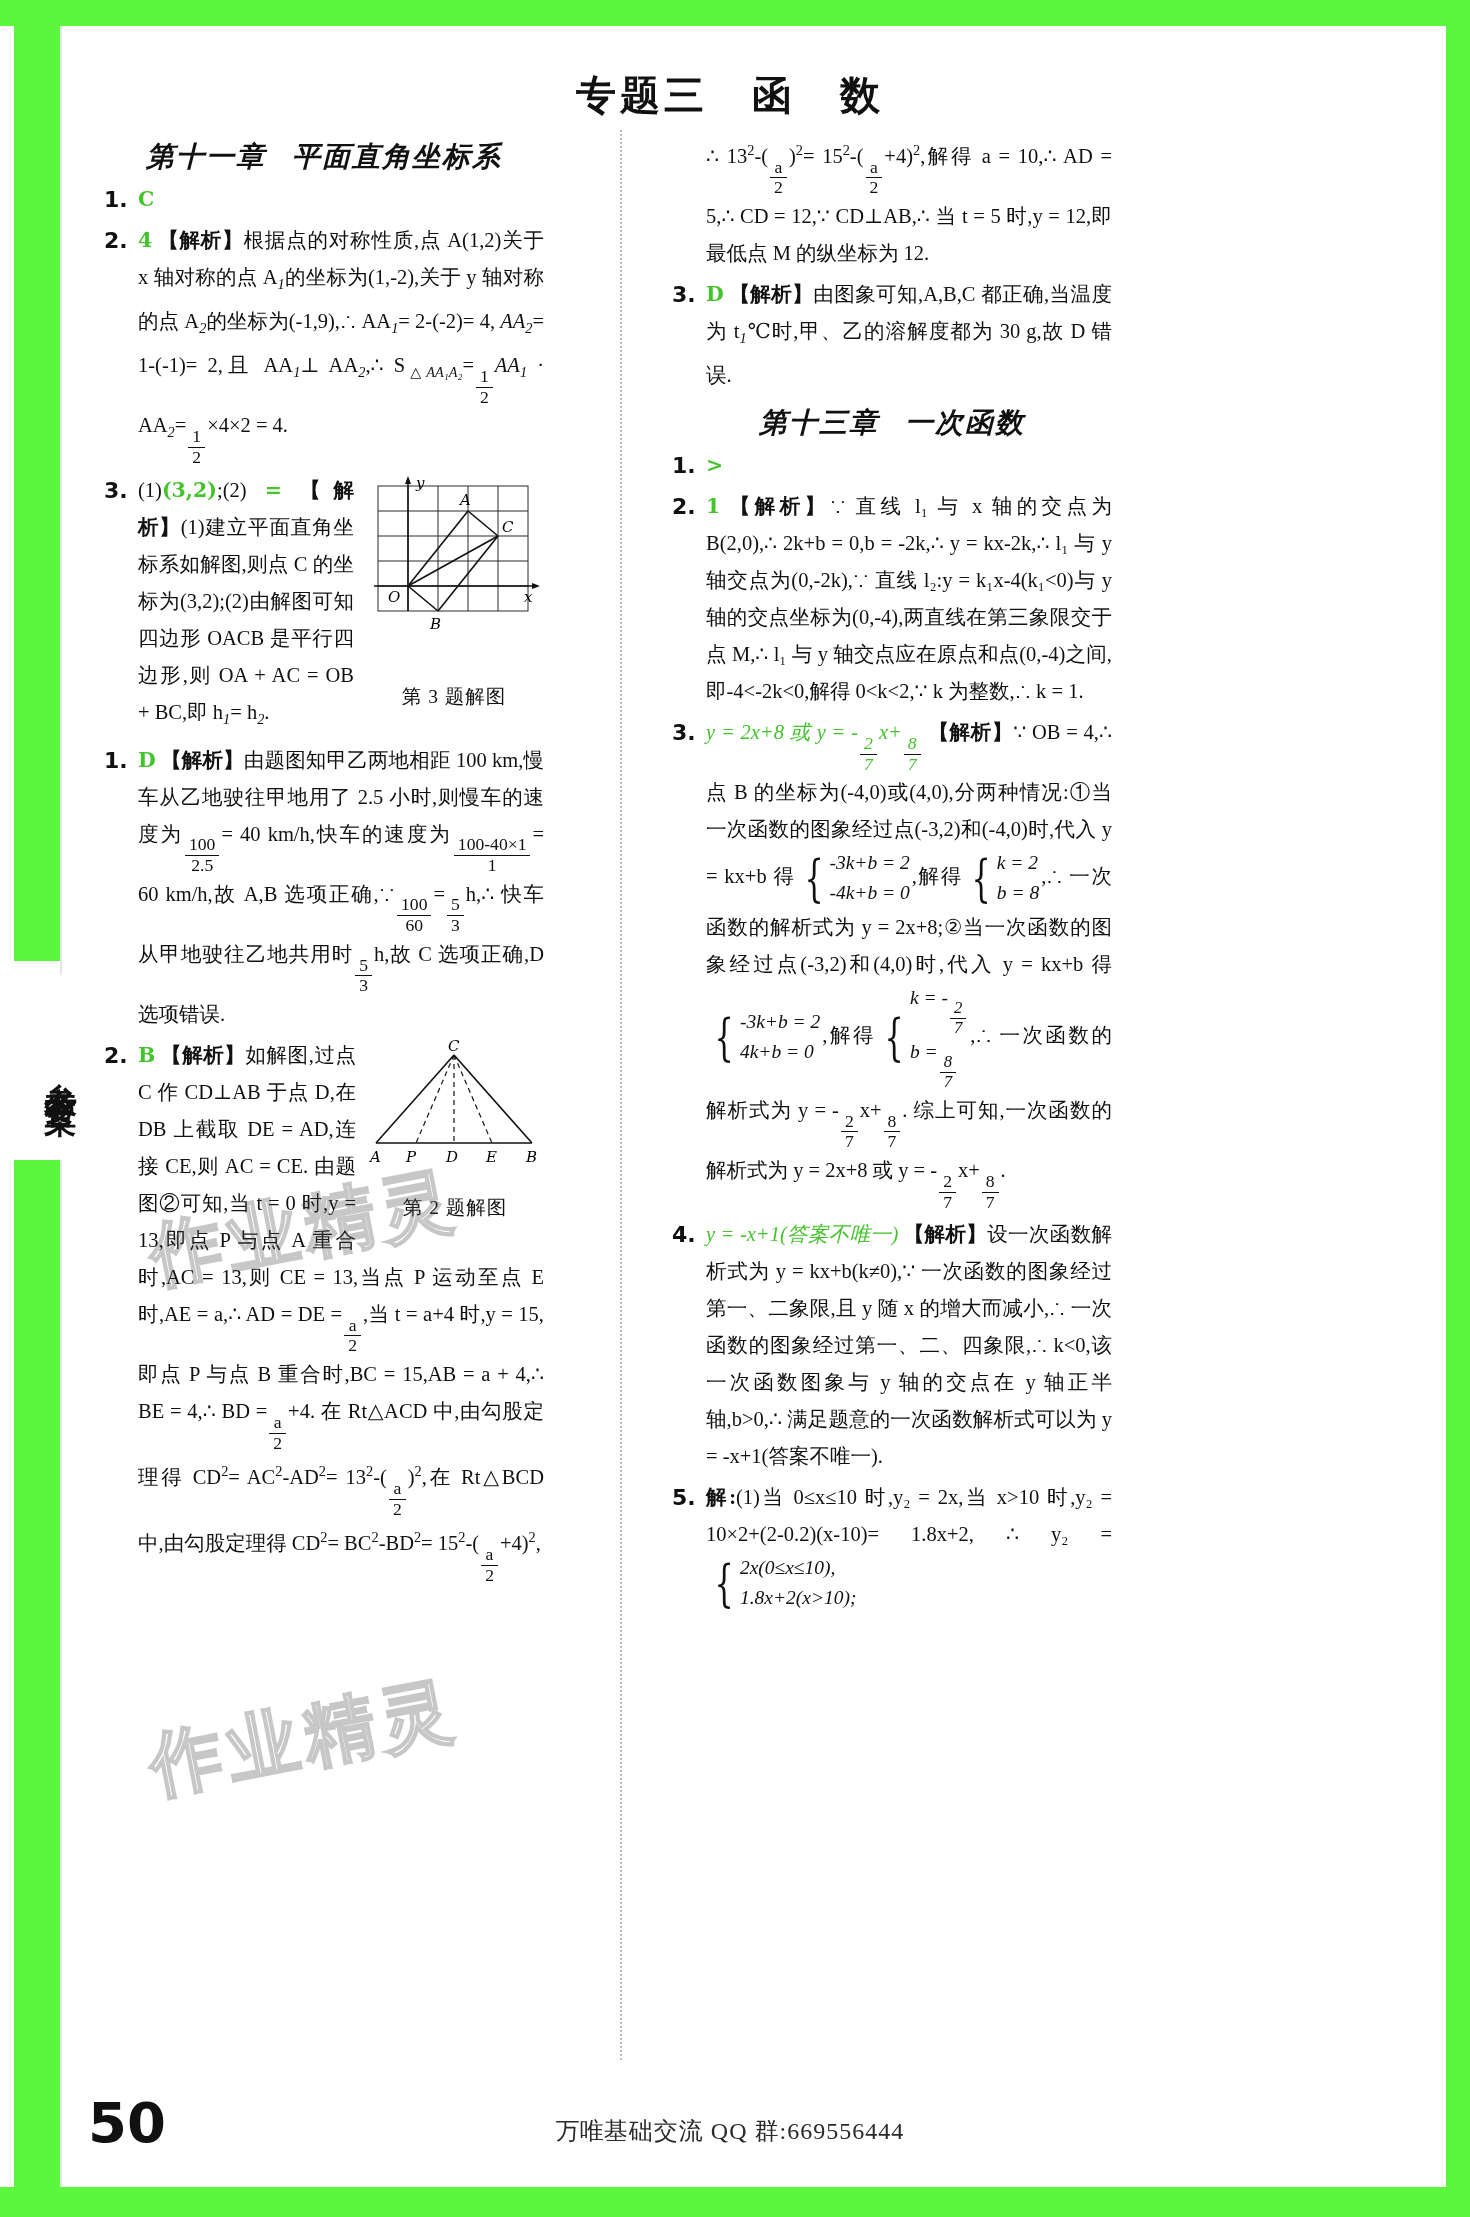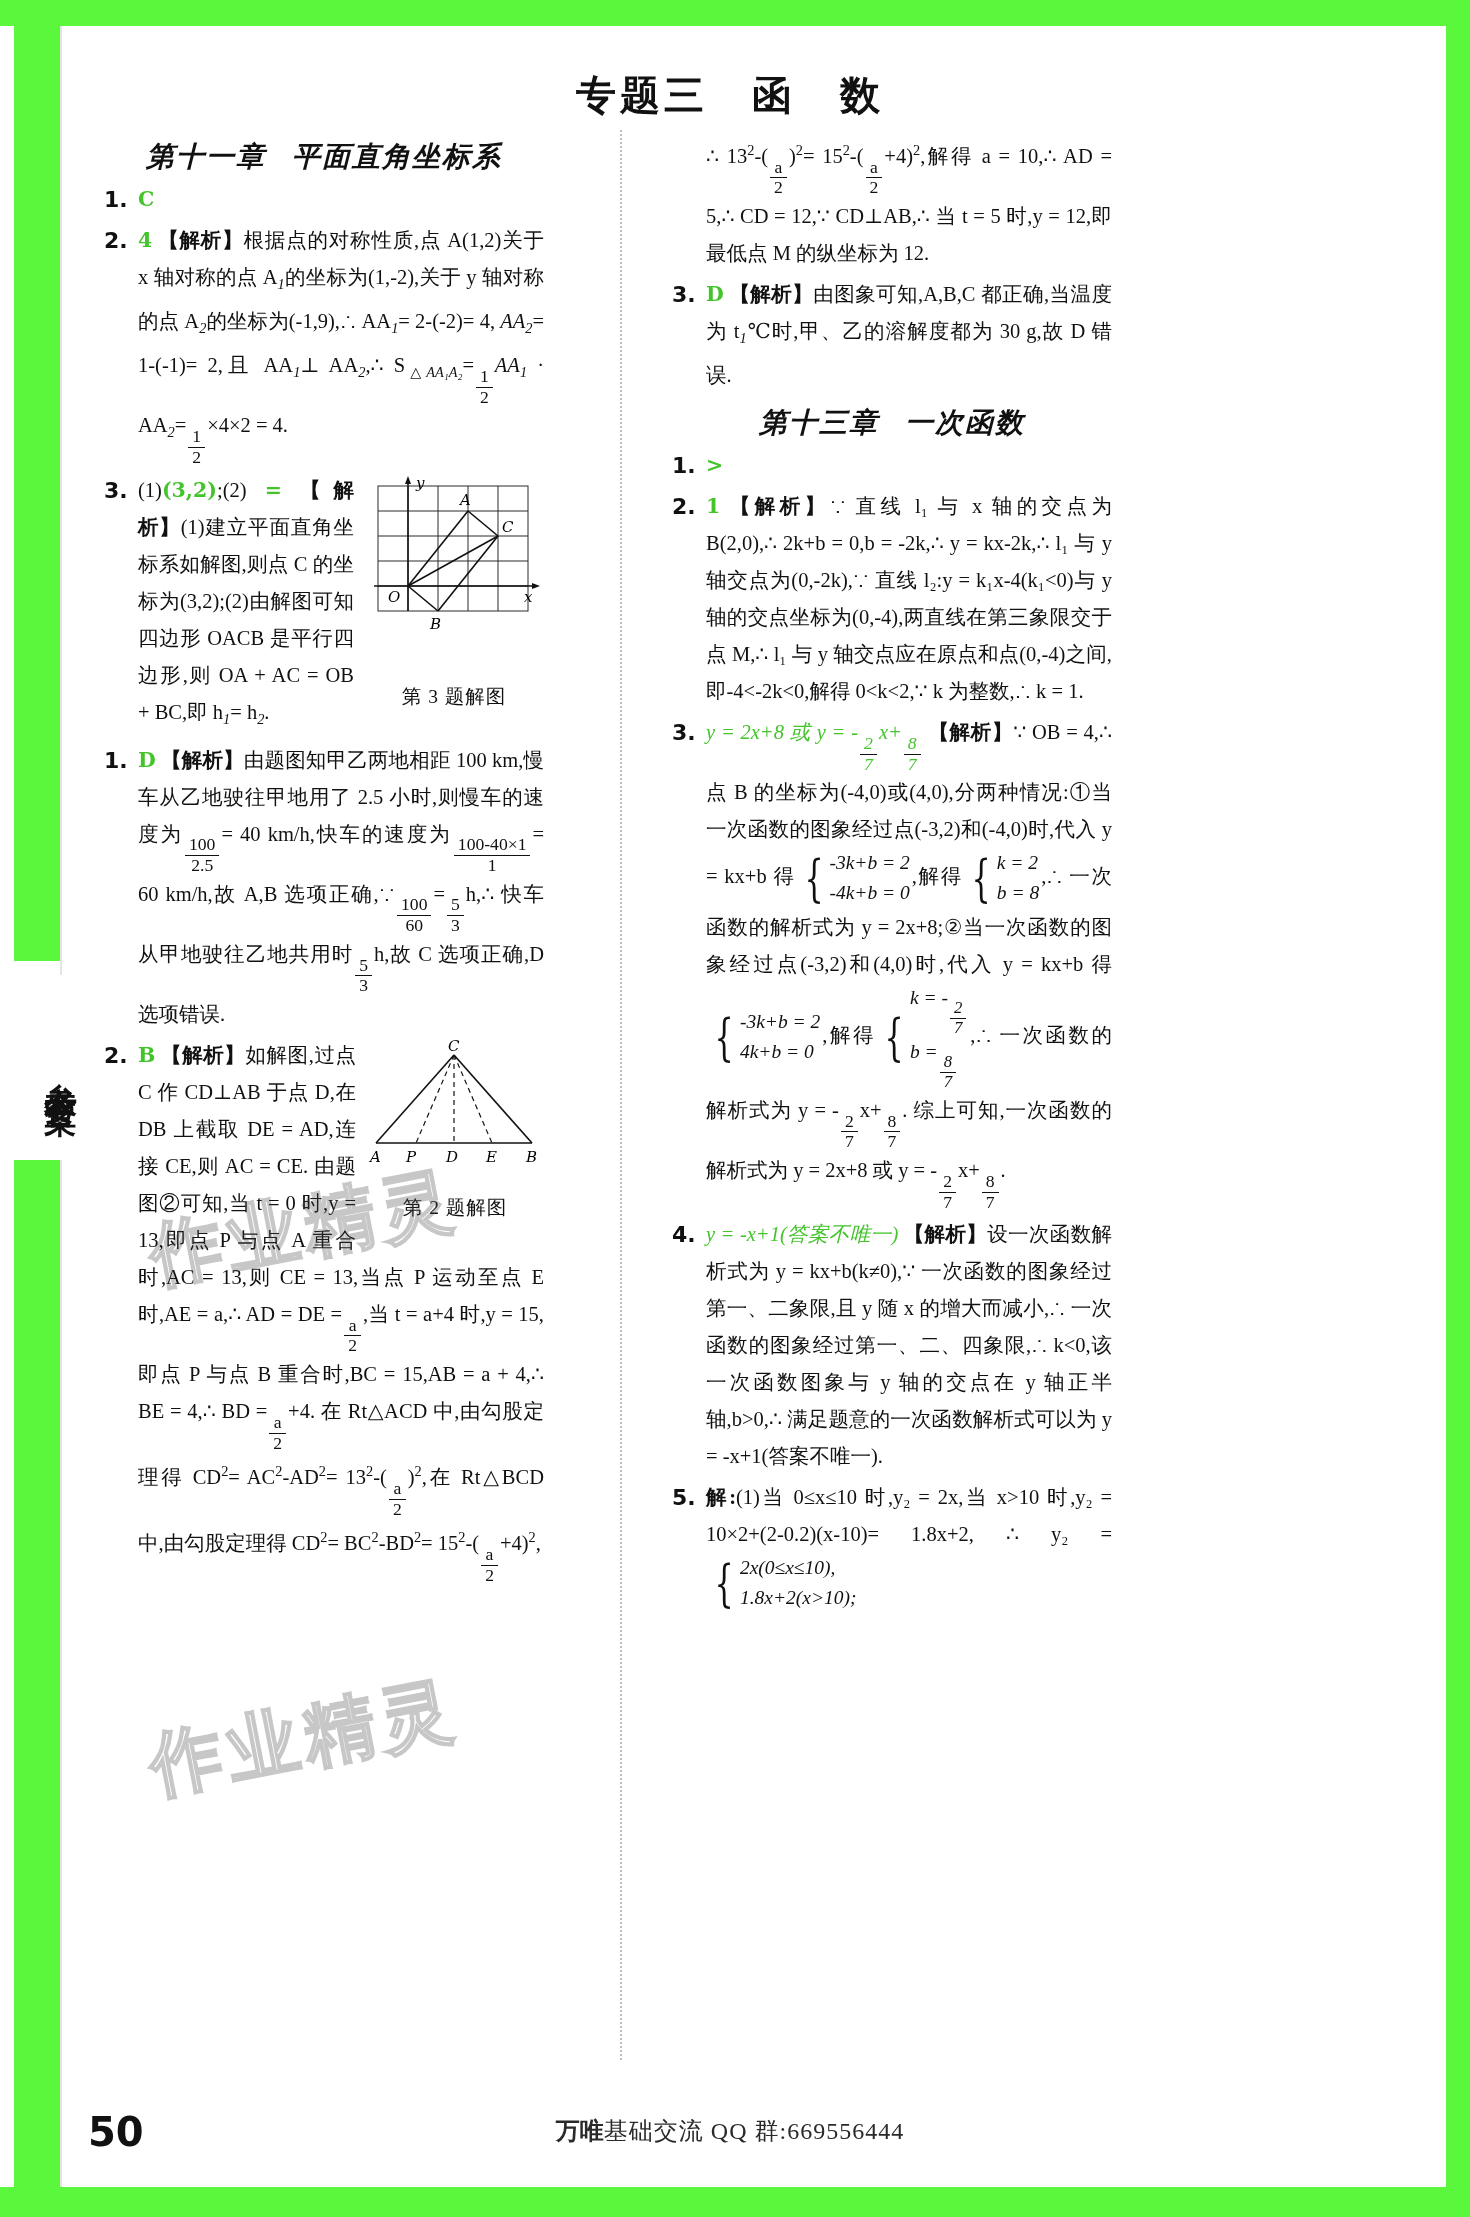--- a/index.html
+++ b/index.html
@@ -75,25 +75,25 @@
   .figcap{font-size:19.5px;margin-top:10px;letter-spacing:1px;}
   
   .wm{position:absolute;color:rgba(60,60,60,0.16);font-weight:700;
       font-size:72px;letter-spacing:6px;white-space:nowrap;
       font-family:"DejaVu Sans","Liberation Sans",sans-serif;
       transform:rotate(-11deg);pointer-events:none;}
   .wm span{-webkit-text-stroke:2px rgba(70,70,70,0.30);color:transparent;}
   #wm1{left:148px;top:1180px;}
   #wm2{left:148px;top:1690px;}
   
-  #page-num{position:absolute;left:88px;bottom:62px;font-size:40px;font-weight:700;
+  #page-num{position:absolute;left:88px;bottom:62px;font-size:56px;font-weight:700;
      font-family:"DejaVu Sans","Liberation Sans",sans-serif;color:#111;}
   #footer-note{position:absolute;left:60px;bottom:70px;width:1340px;text-align:center;
      font-size:24px;color:#2a2a2a;letter-spacing:1px;}
-  #footer-note .brand{font-weight:700;font-family:"DejaVu Sans","Liberation Sans",sans-serif;
+  #footer-note .brand{font-weight:400;font-family:"DejaVu Sans","Liberation Sans",sans-serif;
      letter-spacing:0;}
 </style>
 </head>
 <body>
 
 <div id="page">
 
   <div class="edge edge-top"></div>
   <div class="edge edge-bottom"></div>
   <div class="edge edge-right"></div>

